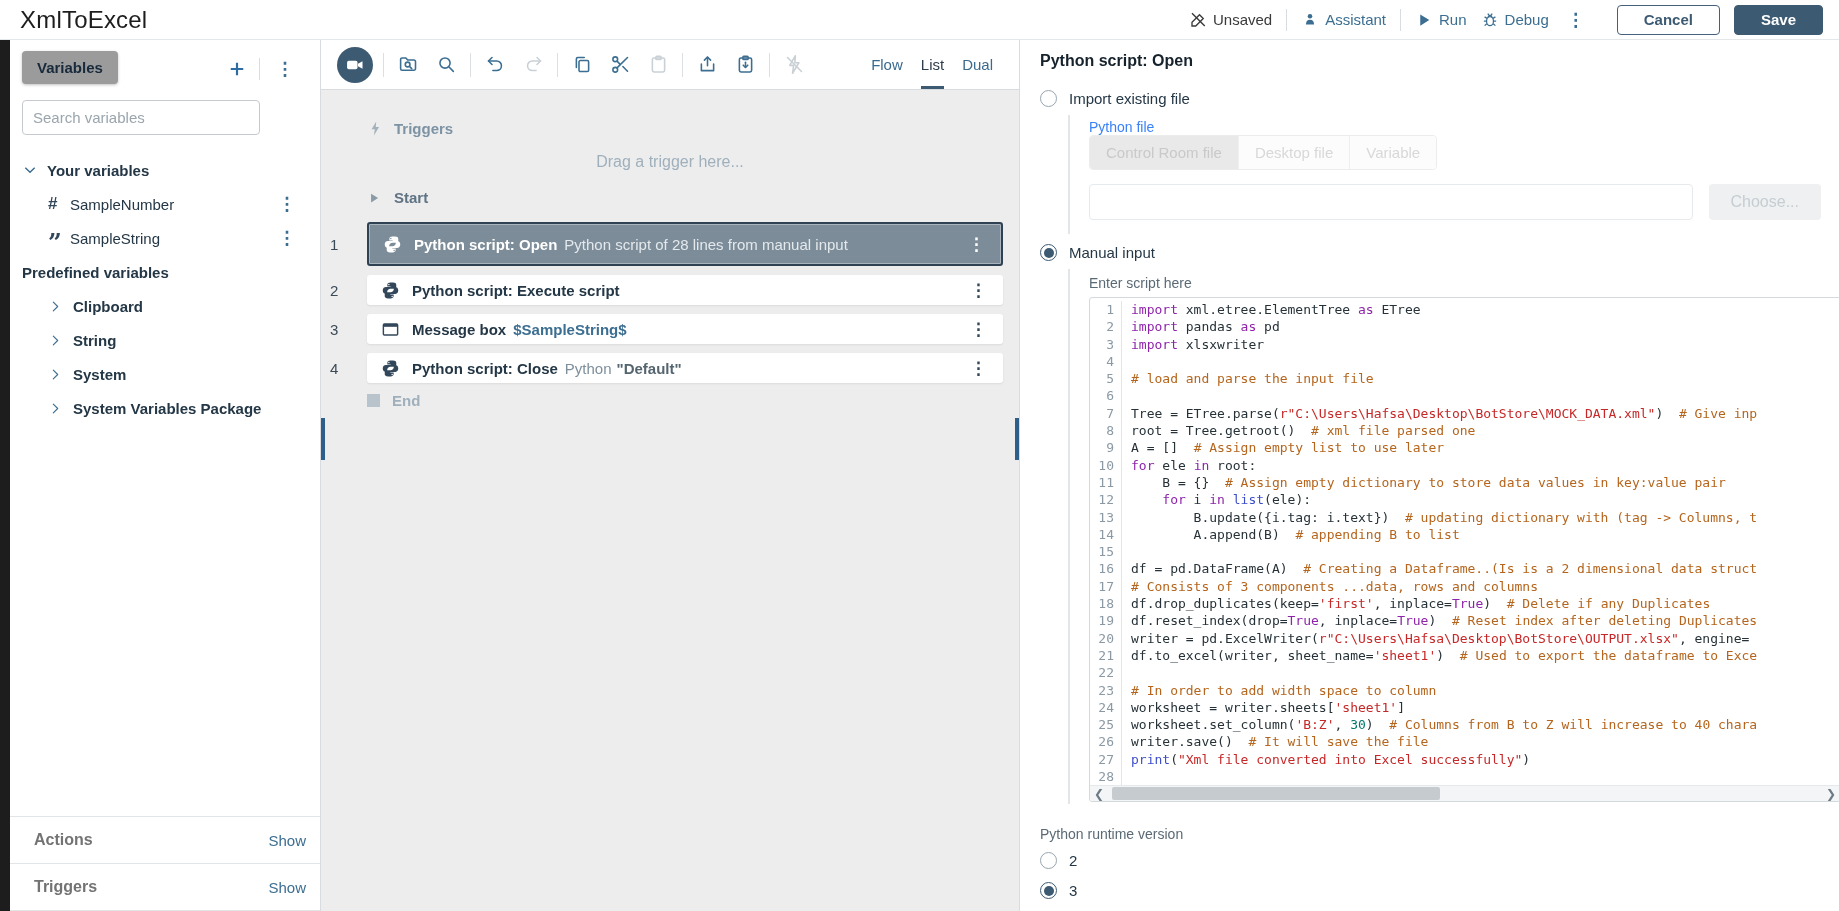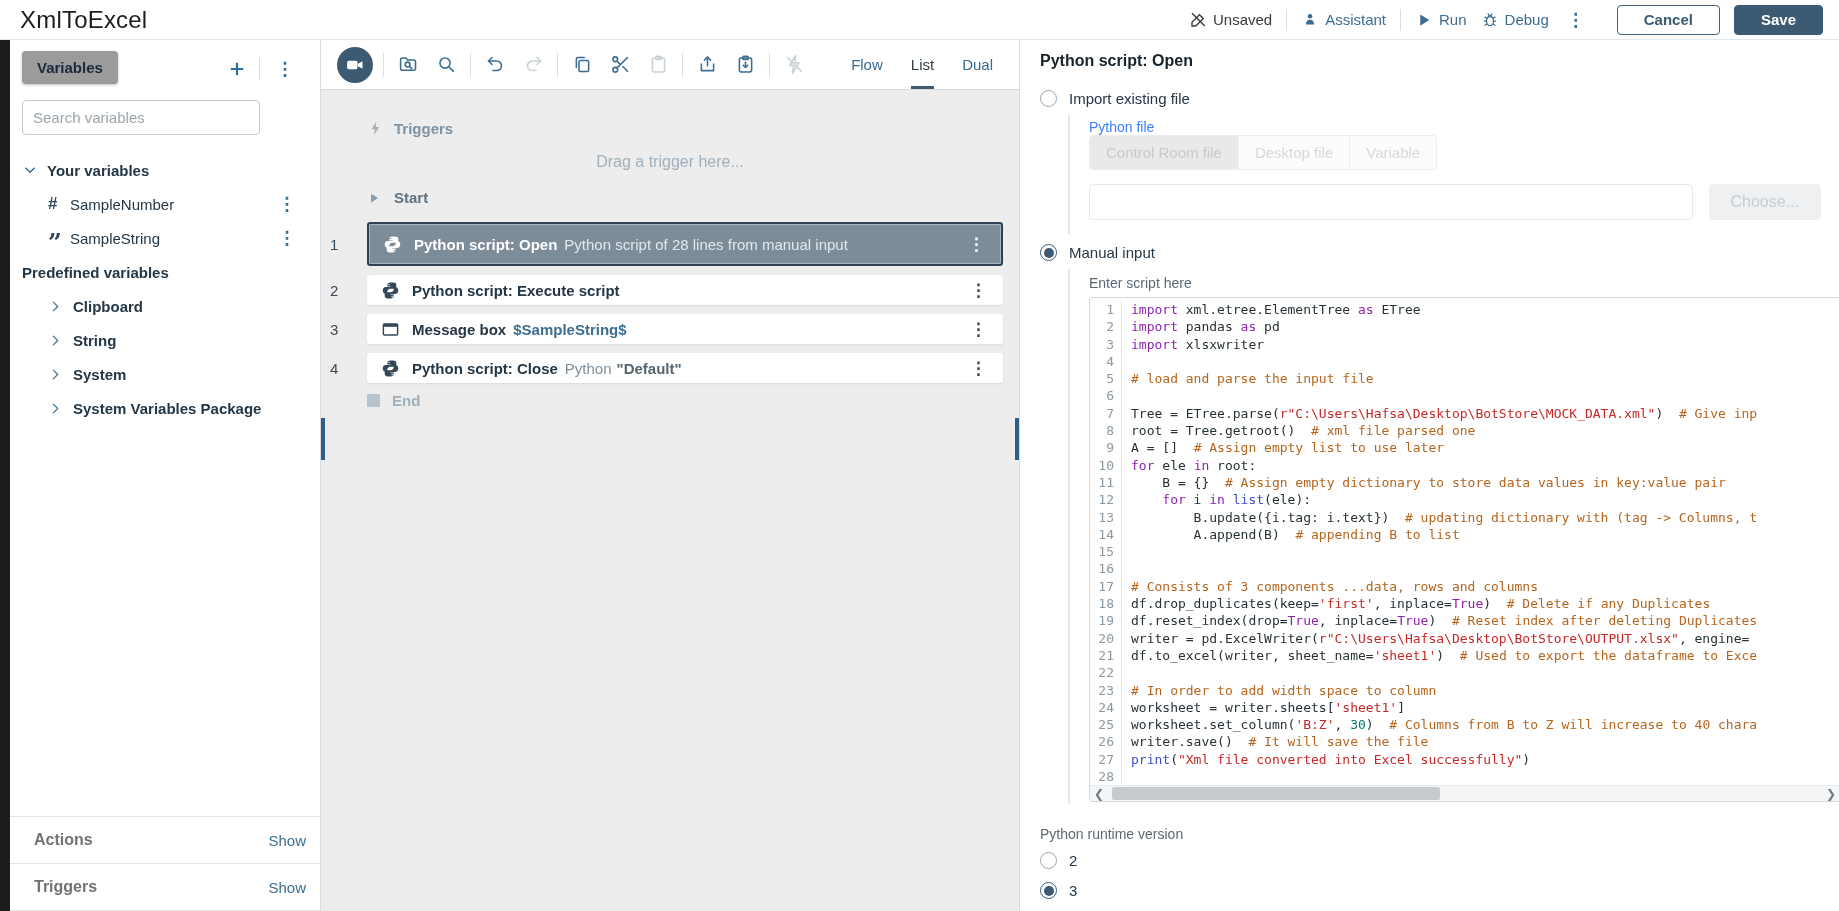--- a/index.html
+++ b/index.html
@@ -67,21 +67,21 @@
   .flow-toolbar { height:50px; background:#fff; border-bottom:1px solid #d8dcdf;
     display:flex; align-items:center; padding-left:16px; }
   .tb-group { display:flex; align-items:center; gap:10px; }
   .tb-sep { width:1px; height:24px; background:#dcdfe2; margin:0 10px; }
   .tb-btn { width:28px; height:28px; display:flex; align-items:center; justify-content:center;
     color:#3c6e91; cursor:pointer; background:none; border:none; }
   .tb-btn svg { width:21px; height:21px; }
   .tb-btn.disabled { color:#c9d1d6; cursor:default; }
   .tb-btn.record { width:36px; height:36px; border-radius:50%; background:#3d5a73; color:#fff; }
   .tb-btn.record svg { width:20px; height:20px; }
-  .view-tabs { margin-left:auto; display:flex; align-items:stretch; gap:28px; padding-right:26px; height:100%; }
+  .view-tabs { margin-left:auto; display:flex; align-items:stretch; gap:18px; padding-right:26px; height:100%; }
   .vtab { display:flex; align-items:center; font-size:15px; color:#3b6a8f; cursor:pointer;
     border-bottom:3px solid transparent; padding-top:3px; }
   .vtab.active { color:#2f3e4c; font-weight:400; border-bottom-color:#3d5a73; }
 
   
   .flow-canvas { flex:1; position:relative; padding-top:30px; overflow:hidden; }
   .flow-row { display:flex; align-items:center; padding-left:46px; font-size:15px; font-weight:700; }
   .flow-row svg { width:17px; height:17px; margin-right:10px; }
   .row-triggers { color:#7d93a3; }
   .row-triggers svg { color:#a3b1bb; }
@@ -490,21 +490,21 @@
             <div class="cl"><span class="ln">6</span><span class="code"></span></div>
             <div class="cl"><span class="ln">7</span><span class="code">Tree = ETree.parse(<span class="tok-s">r"C:\Users\Hafsa\Desktop\BotStore\MOCK_DATA.xml"</span>)  <span class="tok-c"># Give inp</span></span></div>
             <div class="cl"><span class="ln">8</span><span class="code">root = Tree.getroot()  <span class="tok-c"># xml file parsed one</span></span></div>
             <div class="cl"><span class="ln">9</span><span class="code">A = []  <span class="tok-c"># Assign empty list to use later</span></span></div>
             <div class="cl"><span class="ln">10</span><span class="code"><span class="tok-k">for</span> ele <span class="tok-k">in</span> root:</span></div>
             <div class="cl"><span class="ln">11</span><span class="code">    B = {}  <span class="tok-c"># Assign empty dictionary to store data values in key:value pair</span></span></div>
             <div class="cl"><span class="ln">12</span><span class="code">    <span class="tok-k">for</span> i <span class="tok-k">in</span> <span class="tok-b">list</span>(ele):</span></div>
             <div class="cl"><span class="ln">13</span><span class="code">        B.update({i.tag: i.text})  <span class="tok-c"># updating dictionary with (tag -&gt; Columns, t</span></span></div>
             <div class="cl"><span class="ln">14</span><span class="code">        A.append(B)  <span class="tok-c"># appending B to list</span></span></div>
             <div class="cl"><span class="ln">15</span><span class="code"></span></div>
-            <div class="cl"><span class="ln">16</span></div>
+            <div class="cl"><span class="ln">16</span><span class="code">df = pd.DataFrame(A)  <span class="tok-c"># Creating a Dataframe..(Is is a 2 dimensional data struct</span></span></div>
             <div class="cl"><span class="ln">17</span><span class="code"><span class="tok-c"># Consists of 3 components ...data, rows and columns</span></span></div>
             <div class="cl"><span class="ln">18</span><span class="code">df.drop_duplicates(keep=<span class="tok-s">'first'</span>, inplace=<span class="tok-k">True</span>)  <span class="tok-c"># Delete if any Duplicates</span></span></div>
             <div class="cl"><span class="ln">19</span><span class="code">df.reset_index(drop=<span class="tok-k">True</span>, inplace=<span class="tok-k">True</span>)  <span class="tok-c"># Reset index after deleting Duplicates</span></span></div>
             <div class="cl"><span class="ln">20</span><span class="code">writer = pd.ExcelWriter(<span class="tok-s">r"C:\Users\Hafsa\Desktop\BotStore\OUTPUT.xlsx"</span>, engine=</span></div>
             <div class="cl"><span class="ln">21</span><span class="code">df.to_excel(writer, sheet_name=<span class="tok-s">'sheet1'</span>)  <span class="tok-c"># Used to export the dataframe to Exce</span></span></div>
             <div class="cl"><span class="ln">22</span><span class="code"></span></div>
             <div class="cl"><span class="ln">23</span><span class="code"><span class="tok-c"># In order to add width space to column</span></span></div>
             <div class="cl"><span class="ln">24</span><span class="code">worksheet = writer.sheets[<span class="tok-s">'sheet1'</span>]</span></div>
             <div class="cl"><span class="ln">25</span><span class="code">worksheet.set_column(<span class="tok-s">'B:Z'</span>, <span class="tok-n">30</span>)  <span class="tok-c"># Columns from B to Z will increase to 40 chara</span></span></div>
             <div class="cl"><span class="ln">26</span><span class="code">writer.save()  <span class="tok-c"># It will save the file</span></span></div>

